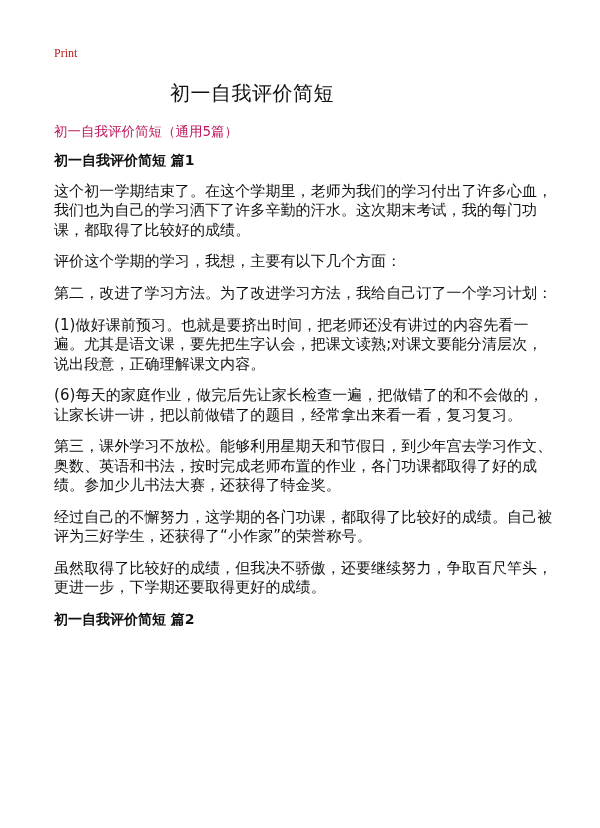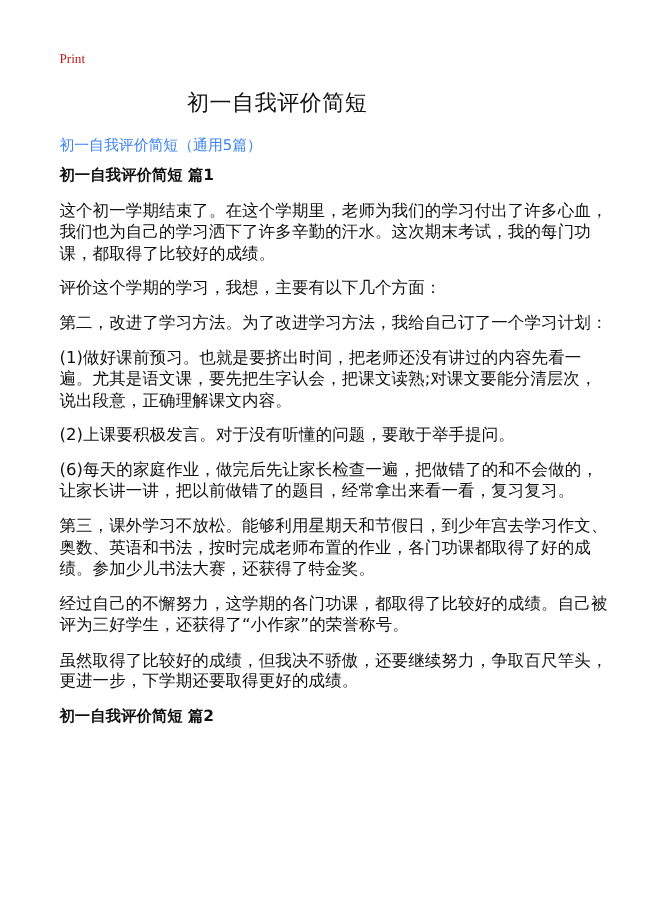--- a/index.html
+++ b/index.html
@@ -1,35 +1,34 @@
 <!DOCTYPE html>
 <html><head>
   <meta charset="utf-8">
   <style>
     html, body { margin: 0; padding: 0; background: #ffffff; }
     body { width: 600px; height: 828px; overflow: hidden; position: relative; font-family: "DejaVu Sans", sans-serif; color: #111; }
     .print { position: absolute; left: 54px; top: 46px; font-family: "Liberation Serif", serif; font-size: 12px; color: #b91c1c; }
     .title { position: absolute; left: 0; width: 504px; top: 80px; text-align: center; font-size: 20px; color: #111; letter-spacing: 0.5px; }
-    .subtitle { position: absolute; left: 54px; top: 123px; font-size: 13.5px; color: #3b82f6; }
+    .subtitle { position: absolute; left: 54px; top: 123px; font-size: 13.5px; color: #be185d; }
     .page { position: absolute; left: 54px; top: 150px; width: 500px; }
     .heading { font-size: 14px; font-weight: bold; margin: 1px 0 12px 0; line-height: 19px; }
     .para { font-size: 15px; line-height: 19.3px; margin: 0 0 12.5px 0; letter-spacing: 0.1px; }
   </style>
 </head>
 <body>
 
 <div class="print">Print</div>
 <div class="title">初一自我评价简短</div>
 <div class="subtitle">初一自我评价简短（通用5篇）</div>
 
 <div class="page">
   <div class="heading">初一自我评价简短 篇1</div>
   <p class="para">这个初一学期结束了。在这个学期里，老师为我们的学习付出了许多心血，我们也为自己的学习洒下了许多辛勤的汗水。这次期末考试，我的每门功课，都取得了比较好的成绩。</p>
   <p class="para">评价这个学期的学习，我想，主要有以下几个方面：</p>
   <p class="para">第二，改进了学习方法。为了改进学习方法，我给自己订了一个学习计划：</p>
   <p class="para">(1)做好课前预习。也就是要挤出时间，把老师还没有讲过的内容先看一遍。尤其是语文课，要先把生字认会，把课文读熟;对课文要能分清层次，说出段意，正确理解课文内容。</p>
-  <p class="para">(2)上课要积极发言。对于没有听懂的问题，要敢于举手提问。</p>
   <p class="para">(6)每天的家庭作业，做完后先让家长检查一遍，把做错了的和不会做的，让家长讲一讲，把以前做错了的题目，经常拿出来看一看，复习复习。</p>
   <p class="para">第三，课外学习不放松。能够利用星期天和节假日，到少年宫去学习作文、奥数、英语和书法，按时完成老师布置的作业，各门功课都取得了好的成绩。参加少儿书法大赛，还获得了特金奖。</p>
   <p class="para">经过自己的不懈努力，这学期的各门功课，都取得了比较好的成绩。自己被评为三好学生，还获得了“小作家”的荣誉称号。</p>
   <p class="para">虽然取得了比较好的成绩，但我决不骄傲，还要继续努力，争取百尺竿头，更进一步，下学期还要取得更好的成绩。</p>
   <div class="heading">初一自我评价简短 篇2</div>
 </div>
 
 </body></html>

